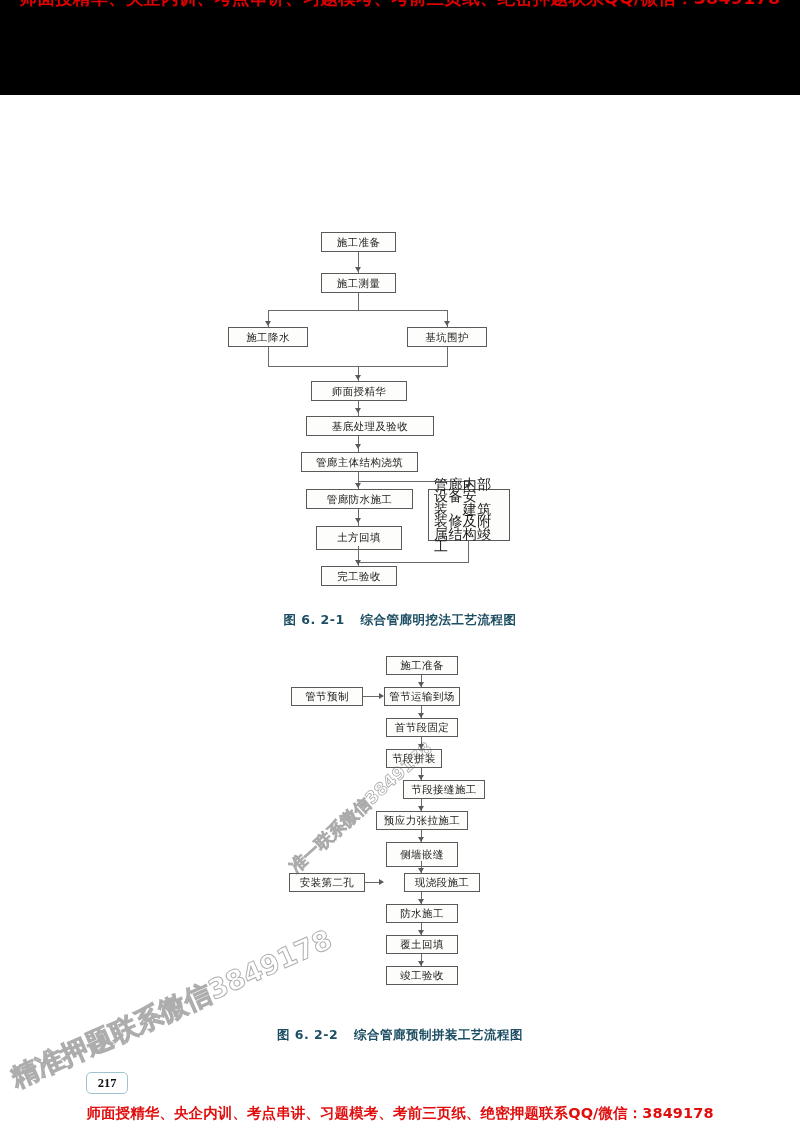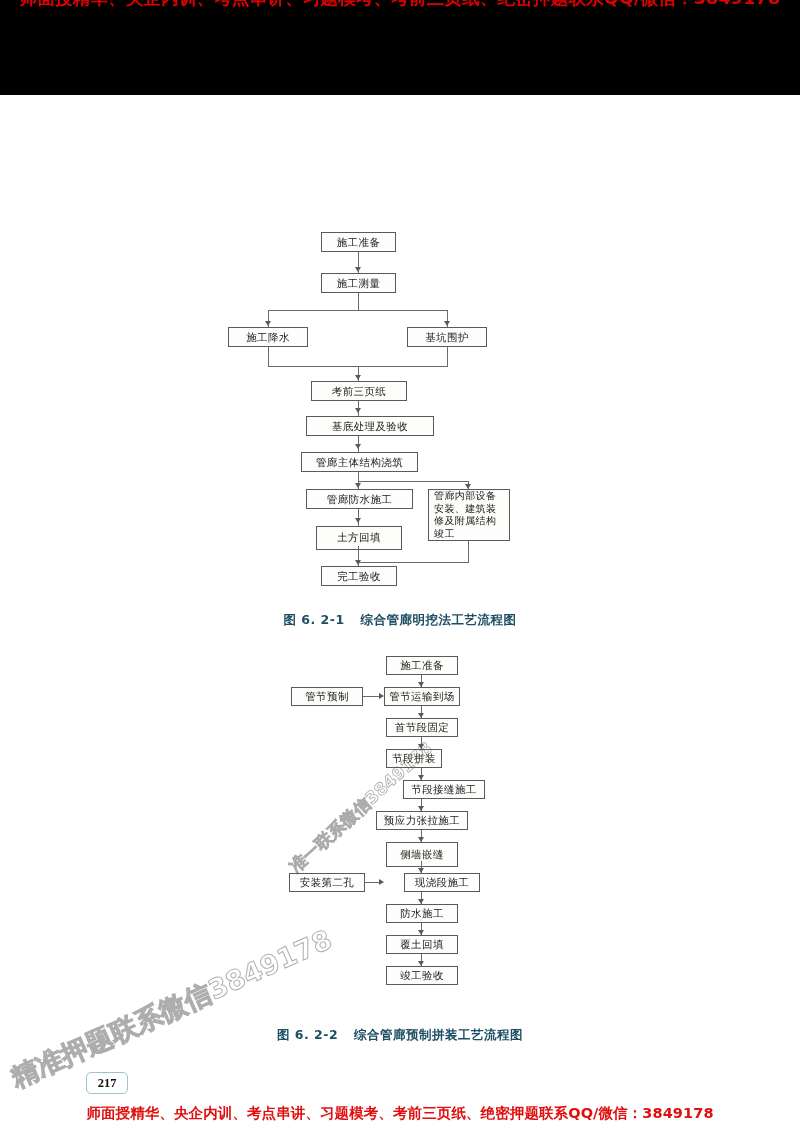--- a/index.html
+++ b/index.html
@@ -31,21 +31,21 @@
     position:absolute;box-sizing:border-box;
     border:1.3px solid #5a5a5a;background:#fdfdfb;
     color:#1b1b1b;
     font-family:"DejaVu Sans","Liberation Sans",sans-serif;
     font-size:10.5px;line-height:12.5px;
     display:flex;align-items:center;justify-content:center;
     text-align:center;
     letter-spacing:.4px;
     padding:1px 2px;
   }
-  .node.multiline{font-size:10px;line-height:12.5px;padding:3px 5px;text-align:left;justify-content:flex-start;}
+  .node.multiline{font-size:14px;line-height:12.5px;padding:3px 5px;text-align:left;justify-content:flex-start;}
   .ln{position:absolute;background:#6a6a6a;}
   .ln.v{width:1.2px;}
   .ln.h{height:1.2px;}
   .arw{
     position:absolute;width:0;height:0;
     border-left:3.4px solid transparent;border-right:3.4px solid transparent;
     border-top:5px solid #5a5a5a;
   }
   .arw.right{
     border-left:5px solid #5a5a5a;border-top:3.4px solid transparent;
@@ -113,21 +113,21 @@
 
     <div class="node" style="left:228px;top:232px;width:80px;height:20px;">施工降水</div>
     <div class="node" style="left:407px;top:232px;width:80px;height:20px;">基坑围护</div>
 
     <div class="ln v" style="left:268px;top:252px;height:20px;"></div>
     <div class="ln v" style="left:447px;top:252px;height:20px;"></div>
     <div class="ln h" style="left:268px;top:271px;width:180px;"></div>
     <div class="ln v" style="left:358px;top:271px;height:15px;"></div>
     <div class="arw" style="left:355px;top:280px;"></div>
 
-    <div class="node" style="left:311px;top:286px;width:96px;height:20px;">考前三页纸</div>
+    <div class="node" style="left:311px;top:286px;width:96px;height:20px;">师面授精华</div>
     <div class="ln v" style="left:358px;top:306px;height:16px;"></div>
     <div class="arw" style="left:355px;top:313px;"></div>
 
     <div class="node" style="left:306px;top:321px;width:128px;height:20px;">基底处理及验收</div>
     <div class="ln v" style="left:358px;top:341px;height:17px;"></div>
     <div class="arw" style="left:355px;top:349px;"></div>
 
     <div class="node" style="left:301px;top:357px;width:117px;height:20px;">管廊主体结构浇筑</div>
 
     <div class="ln v" style="left:358px;top:377px;height:18px;"></div>

